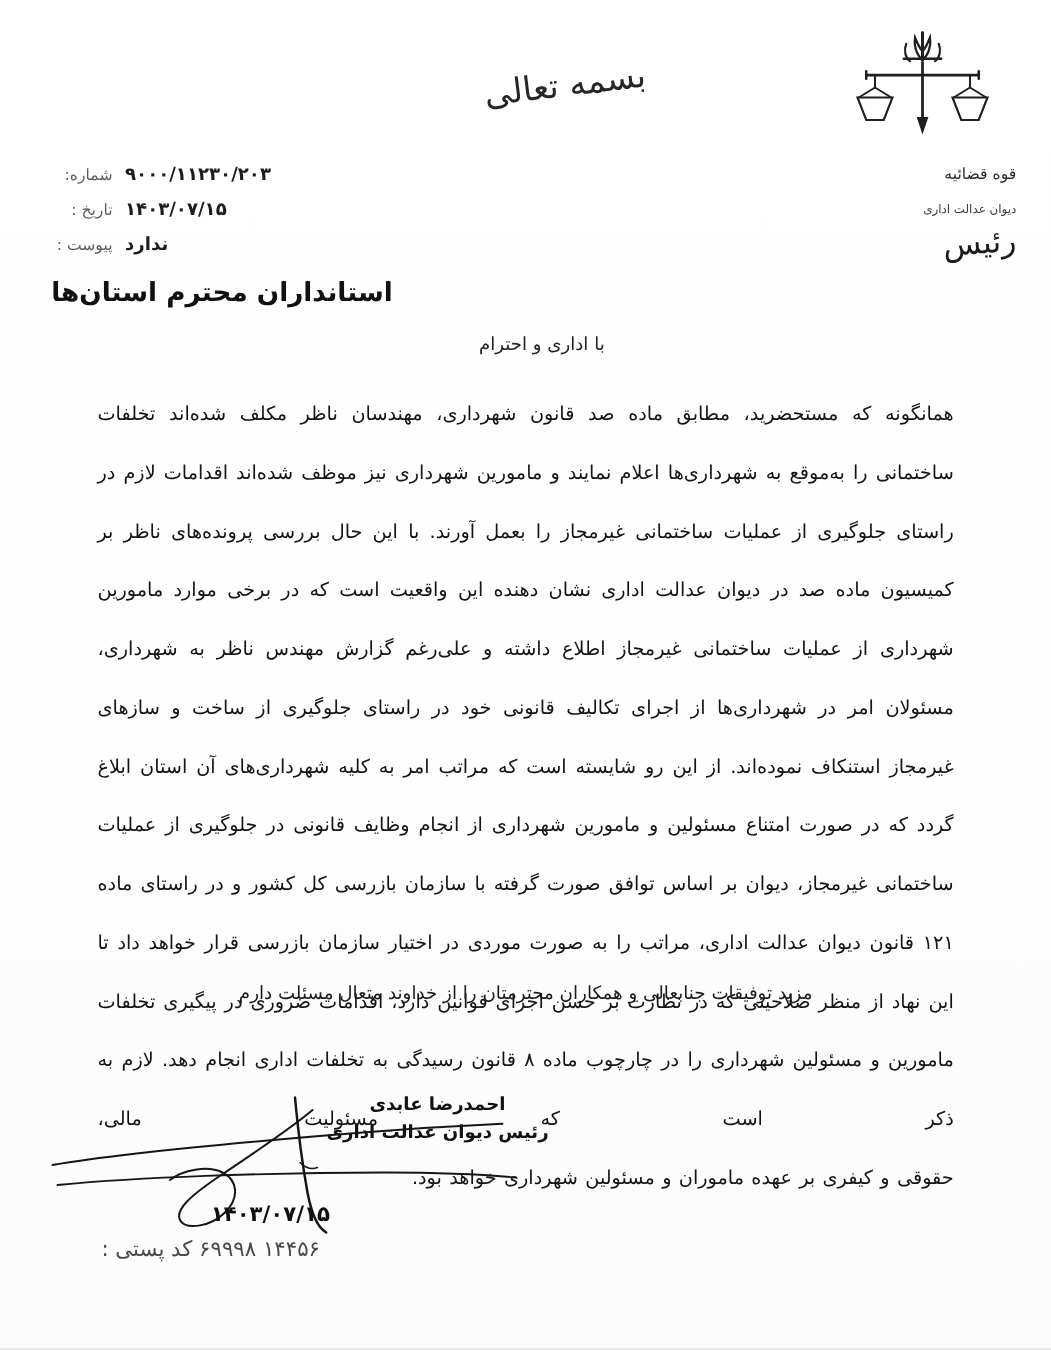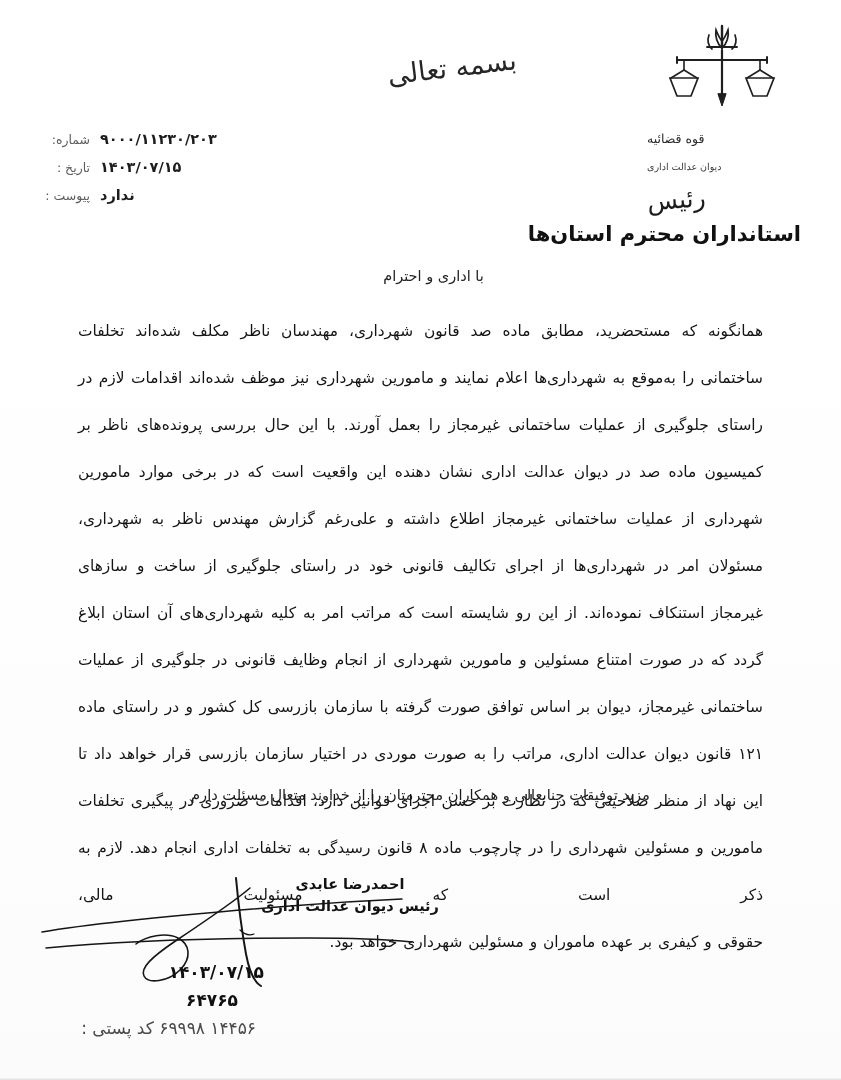--- a/index.html
+++ b/index.html
@@ -77,23 +77,23 @@
     font-size: 27px;
     color: #262626;
     transform: rotate(-7deg);
     letter-spacing: -1px;
   }
 
   
   .emblem-block {
     position: absolute;
     top: 22px;
-    right: 44px;
+    right: 28px;
     width: 150px;
-    text-align: left;
+    text-align: right;
     color: #1f1f1f;
   }
   .emblem-svg {
     display: block;
     margin: 0 auto;
   }
   .emblem-org {
     font-family: "DejaVu Serif", "Liberation Serif", serif;
     font-size: 12.5px;
     margin-top: 1px;
@@ -115,21 +115,21 @@
     transform: rotate(-4deg);
     letter-spacing: -2px;
   }
 
   
   .recipient {
     position: absolute;
     top: 222px;
     right: 40px;
     width: 760px;
-    text-align: right;
+    text-align: left;
     font-size: 21px;
     font-weight: 700;
     color: #111111;
     letter-spacing: -0.2px;
   }
   .salutation {
     position: absolute;
     top: 268px;
     right: 40px;
     width: 735px;
@@ -321,21 +321,20 @@
           <path d="M196 8 C198 30 202 62 206 84 C209 100 214 112 221 116" stroke-width="2"></path>
           <path d="M210 18 C196 30 158 56 134 72 C112 87 100 98 104 106 C108 114 128 112 140 100 C152 88 150 74 138 68 C126 62 106 66 96 74" stroke-width="1.6"></path>
           <path d="M200 60 C204 64 209 66 214 64" stroke-width="1.2"></path>
         </g>
       </svg>
     </span>
   </div>
 
   <div class="stamp-block">
     <div class="stamp-date">۱۴۰۳/۰۷/۱۵</div>
-    <div class="stamp-code">۶۴۷۶۵</div>
     <div class="postal">
       <span>۱۴۴۵۶ ۶۹۹۹۸</span>
       <span>کد پستی :</span>
     </div>
   </div>
 
 
   <div class="bottom-edge"></div>
 </div>
 

